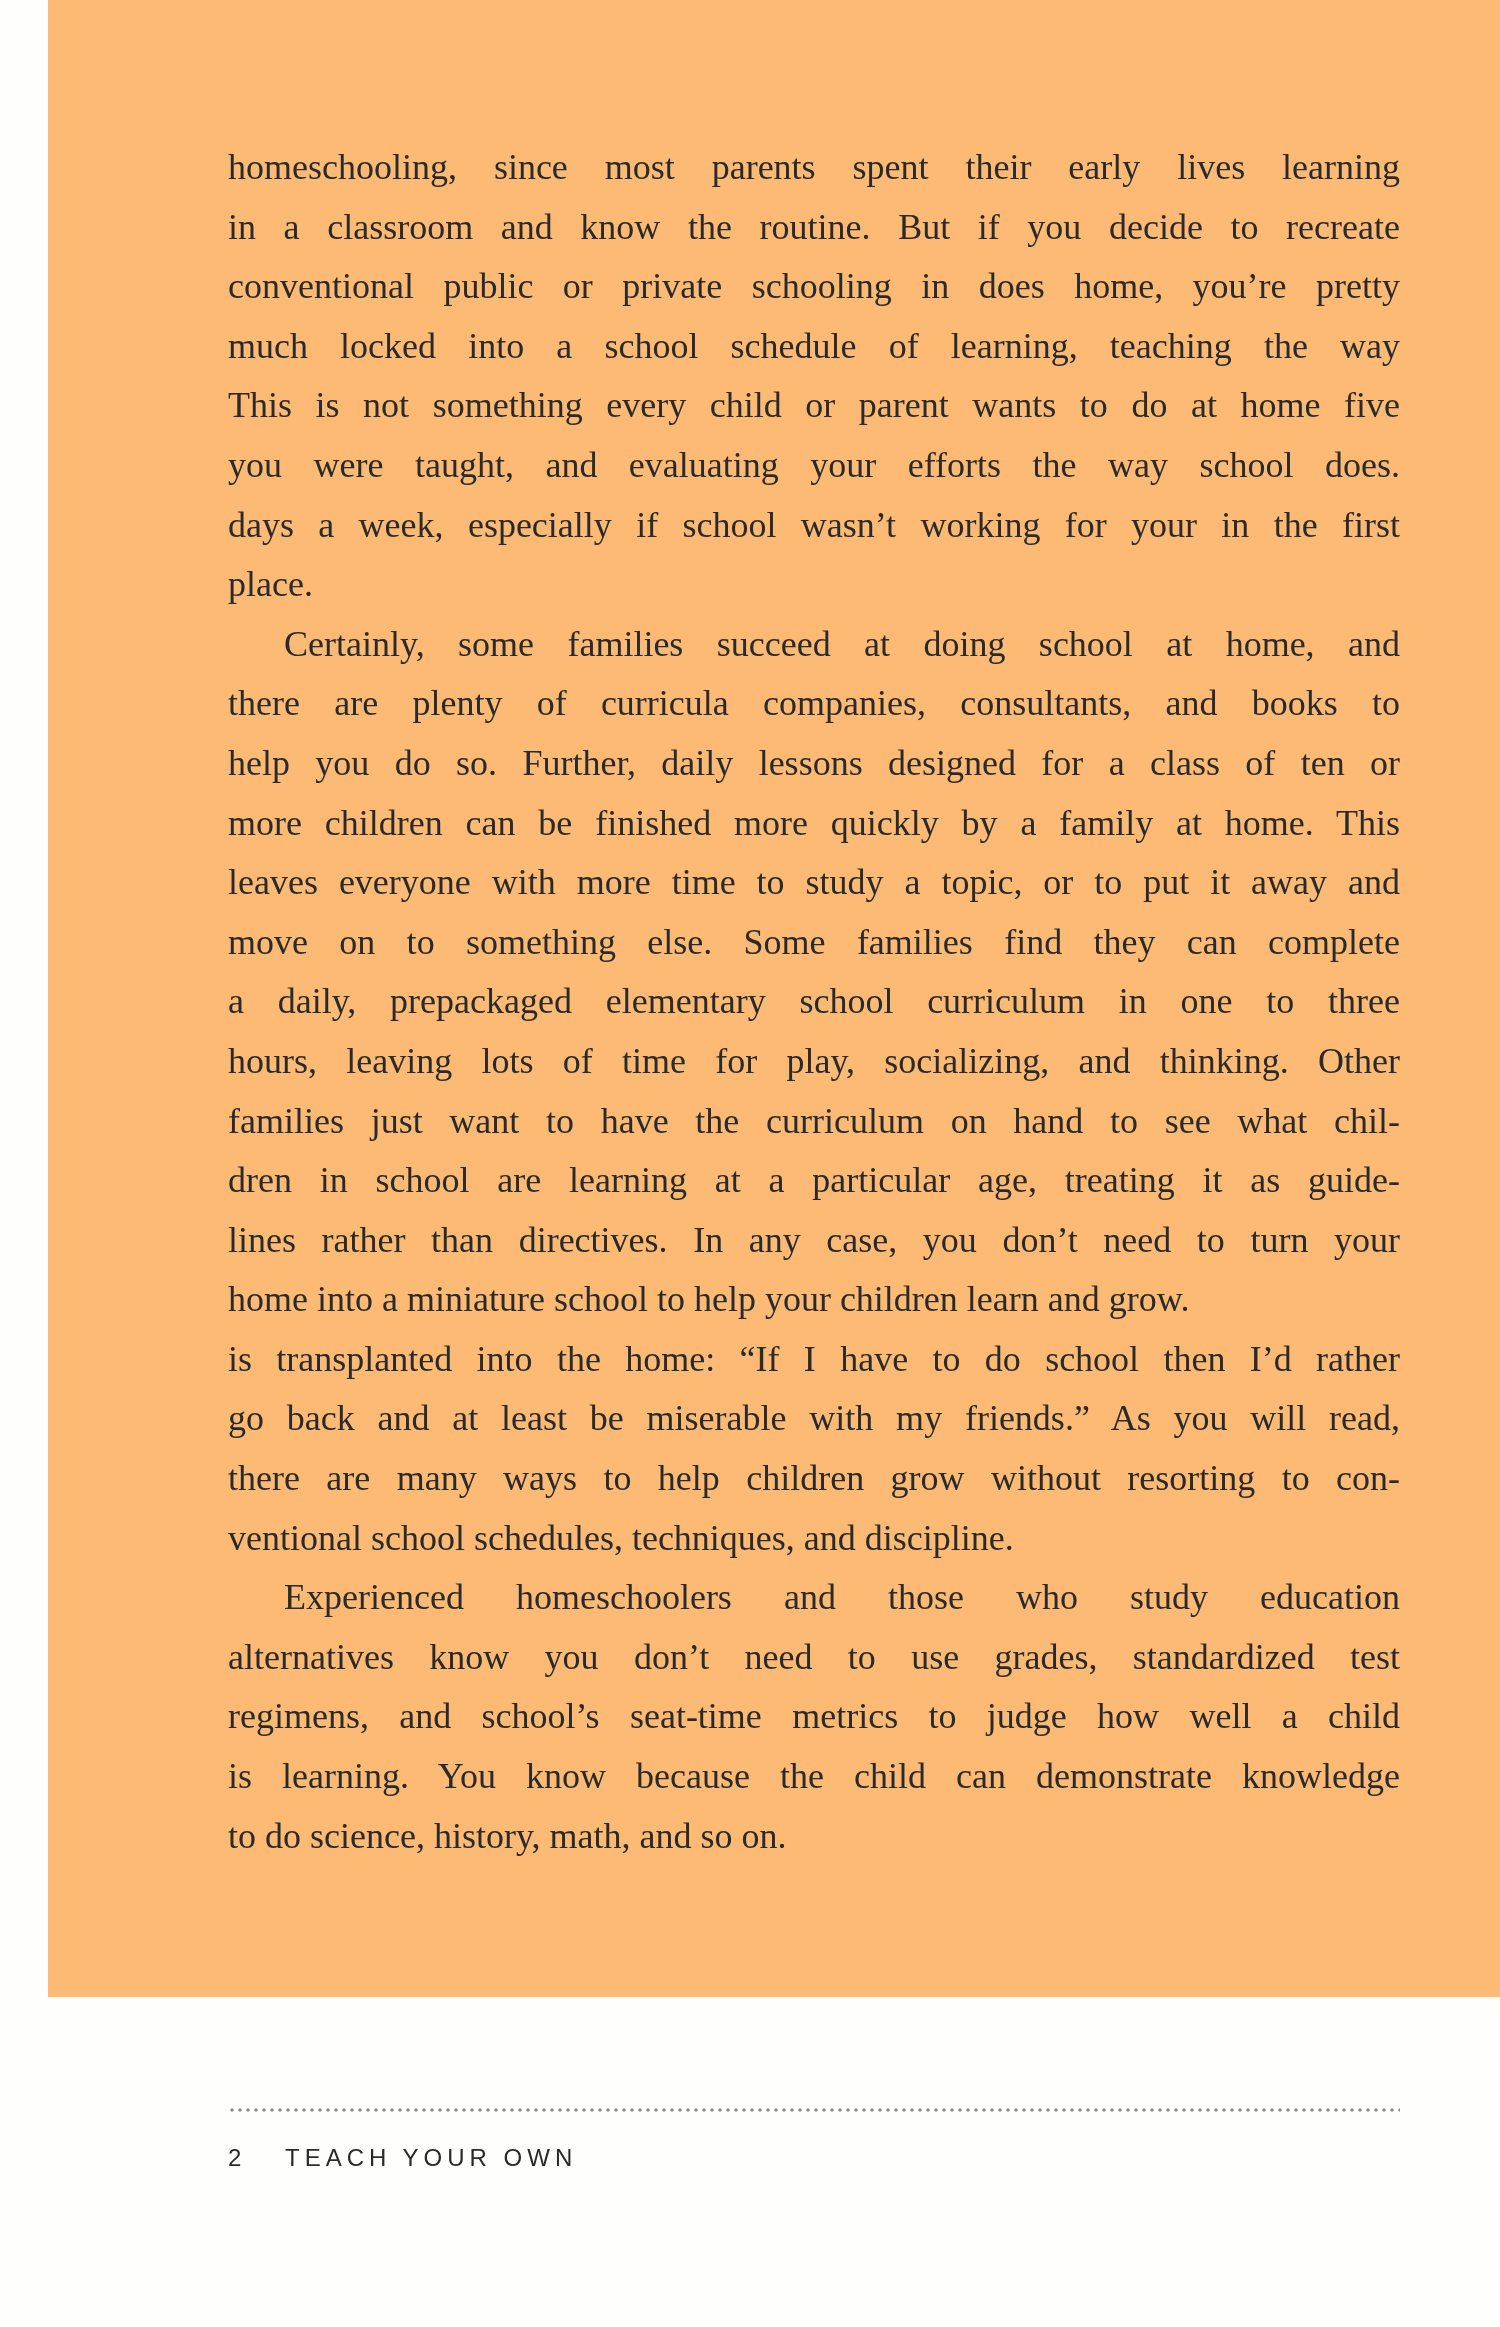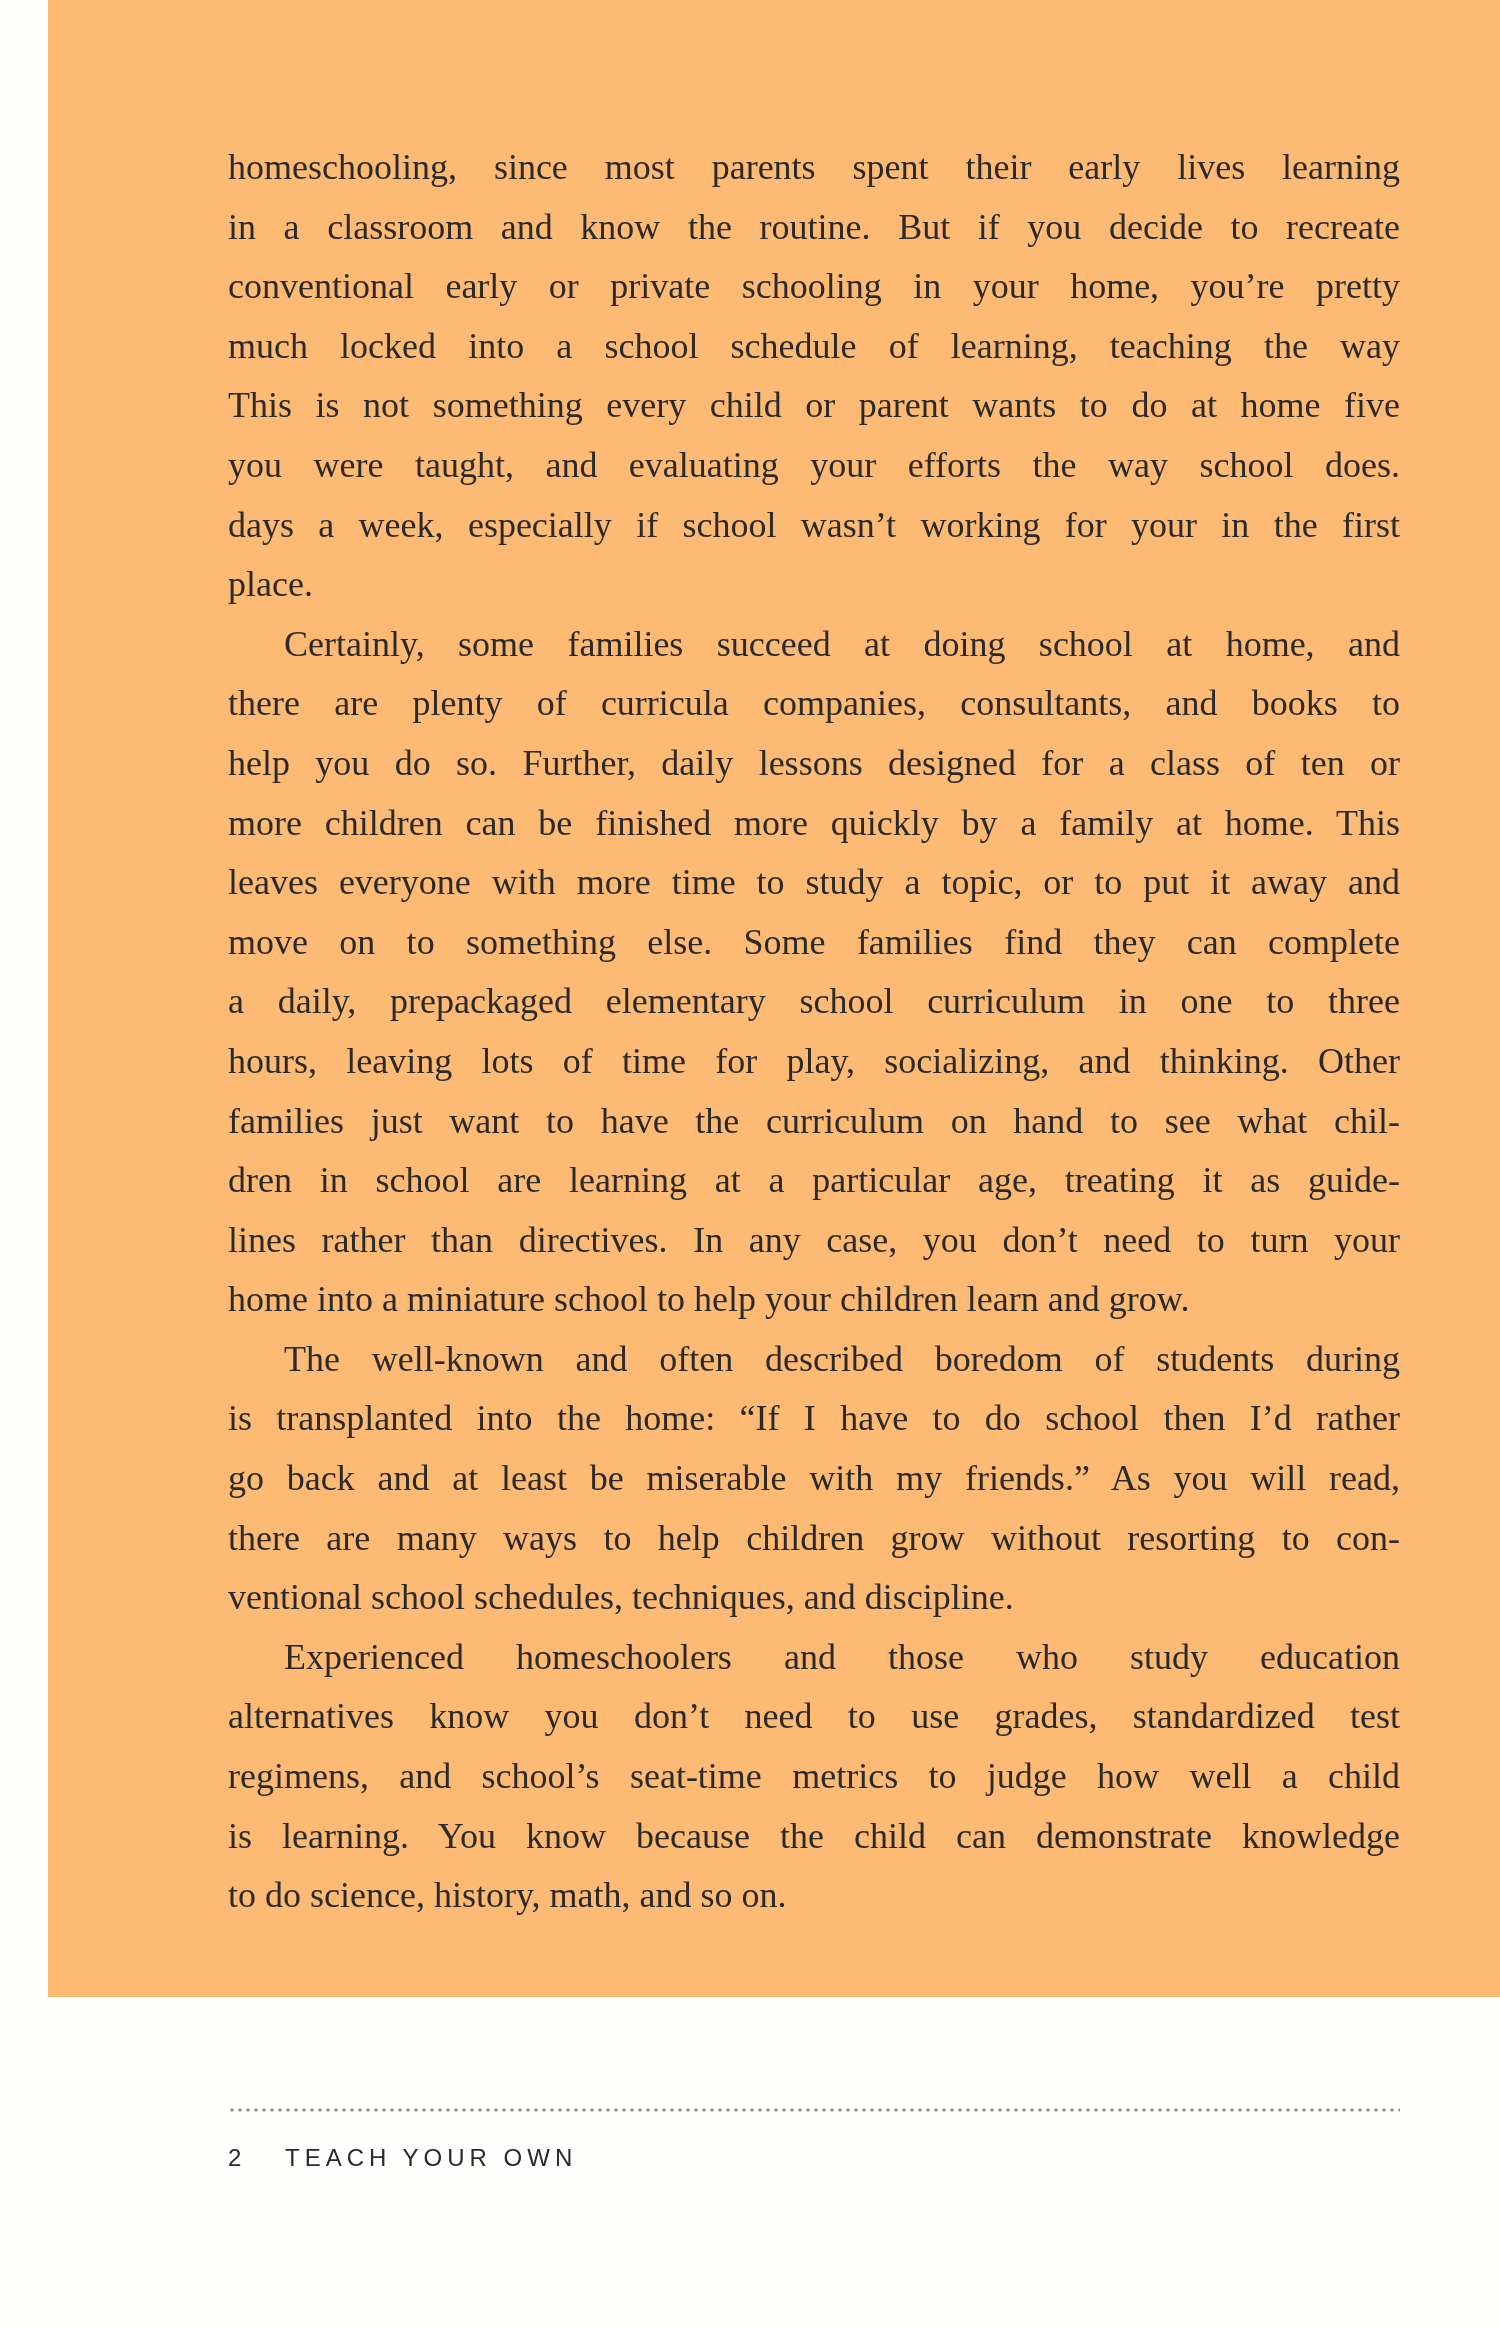--- a/index.html
+++ b/index.html
@@ -27,21 +27,21 @@
   .footer .title { letter-spacing: 5px; }
 </style>
 </head>
 <body>
 
 <div class="page">
   <div class="body-text" id="body-text">
       <div>
         <span class="line">homeschooling, since most parents spent their early lives learning</span>
         <span class="line">in a classroom and know the routine. But if you decide to recreate</span>
-        <span class="line">conventional early or private schooling in your home, you’re pretty</span>
+        <span class="line">conventional public or private schooling in does home, you’re pretty</span>
         <span class="line">much locked into a school schedule of learning, teaching the way</span>
         <span class="line">This is not something every child or parent wants to do at home five</span>
         <span class="line">you were taught, and evaluating your efforts the way school does.</span>
         <span class="line">days a week, especially if school wasn’t working for your in the first</span>
         <span class="line last">place.</span>
       </div>
       <div>
         <span class="line indent">Certainly, some families succeed at doing school at home, and</span>
         <span class="line">there are plenty of curricula companies, consultants, and books to</span>
         <span class="line">help you do so. Further, daily lessons designed for a class of ten or</span>
@@ -49,21 +49,20 @@
         <span class="line">leaves everyone with more time to study a topic, or to put it away and</span>
         <span class="line">move on to something else. Some families find they can complete</span>
         <span class="line">a daily, prepackaged elementary school curriculum in one to three</span>
         <span class="line">hours, leaving lots of time for play, socializing, and thinking. Other</span>
         <span class="line">families just want to have the curriculum on hand to see what chil-</span>
         <span class="line">dren in school are learning at a particular age, treating it as guide-</span>
         <span class="line">lines rather than directives. In any case, you don’t need to turn your</span>
         <span class="line last">home into a miniature school to help your children learn and grow.</span>
       </div>
       <div>
-        <span class="line indent">The well-known and often described boredom of students during</span>
         <span class="line">is transplanted into the home: “If I have to do school then I’d rather</span>
         <span class="line">go back and at least be miserable with my friends.” As you will read,</span>
         <span class="line">there are many ways to help children grow without resorting to con-</span>
         <span class="line last">ventional school schedules, techniques, and discipline.</span>
       </div>
       <div>
         <span class="line indent">Experienced homeschoolers and those who study education</span>
         <span class="line">alternatives know you don’t need to use grades, standardized test</span>
         <span class="line">regimens, and school’s seat-time metrics to judge how well a child</span>
         <span class="line">is learning. You know because the child can demonstrate knowledge</span>

